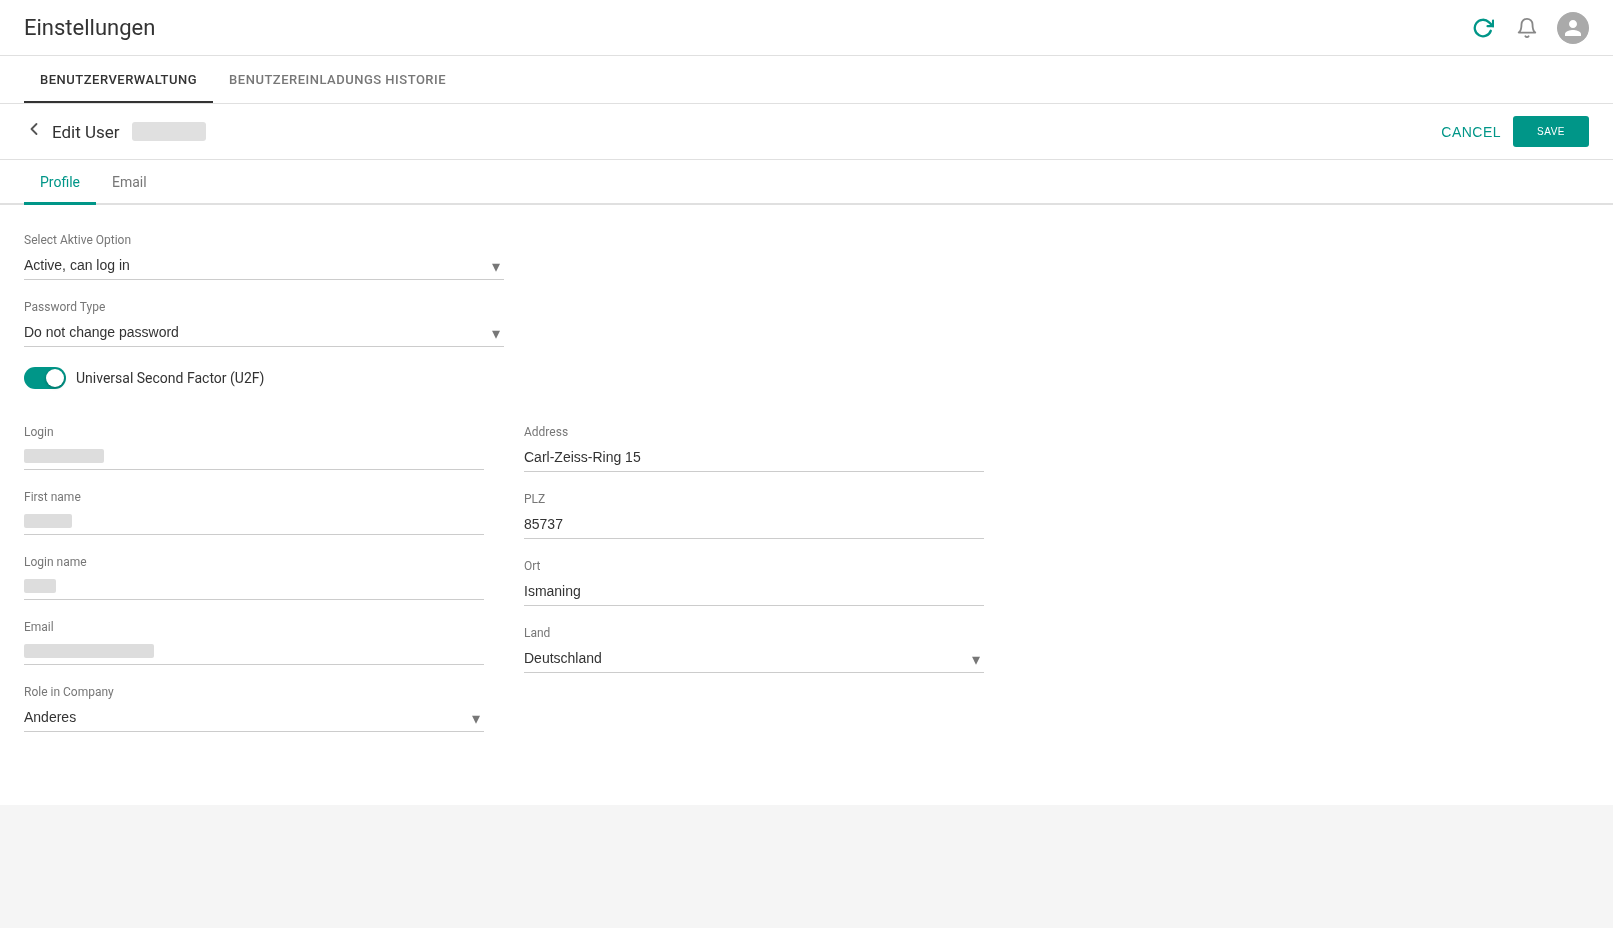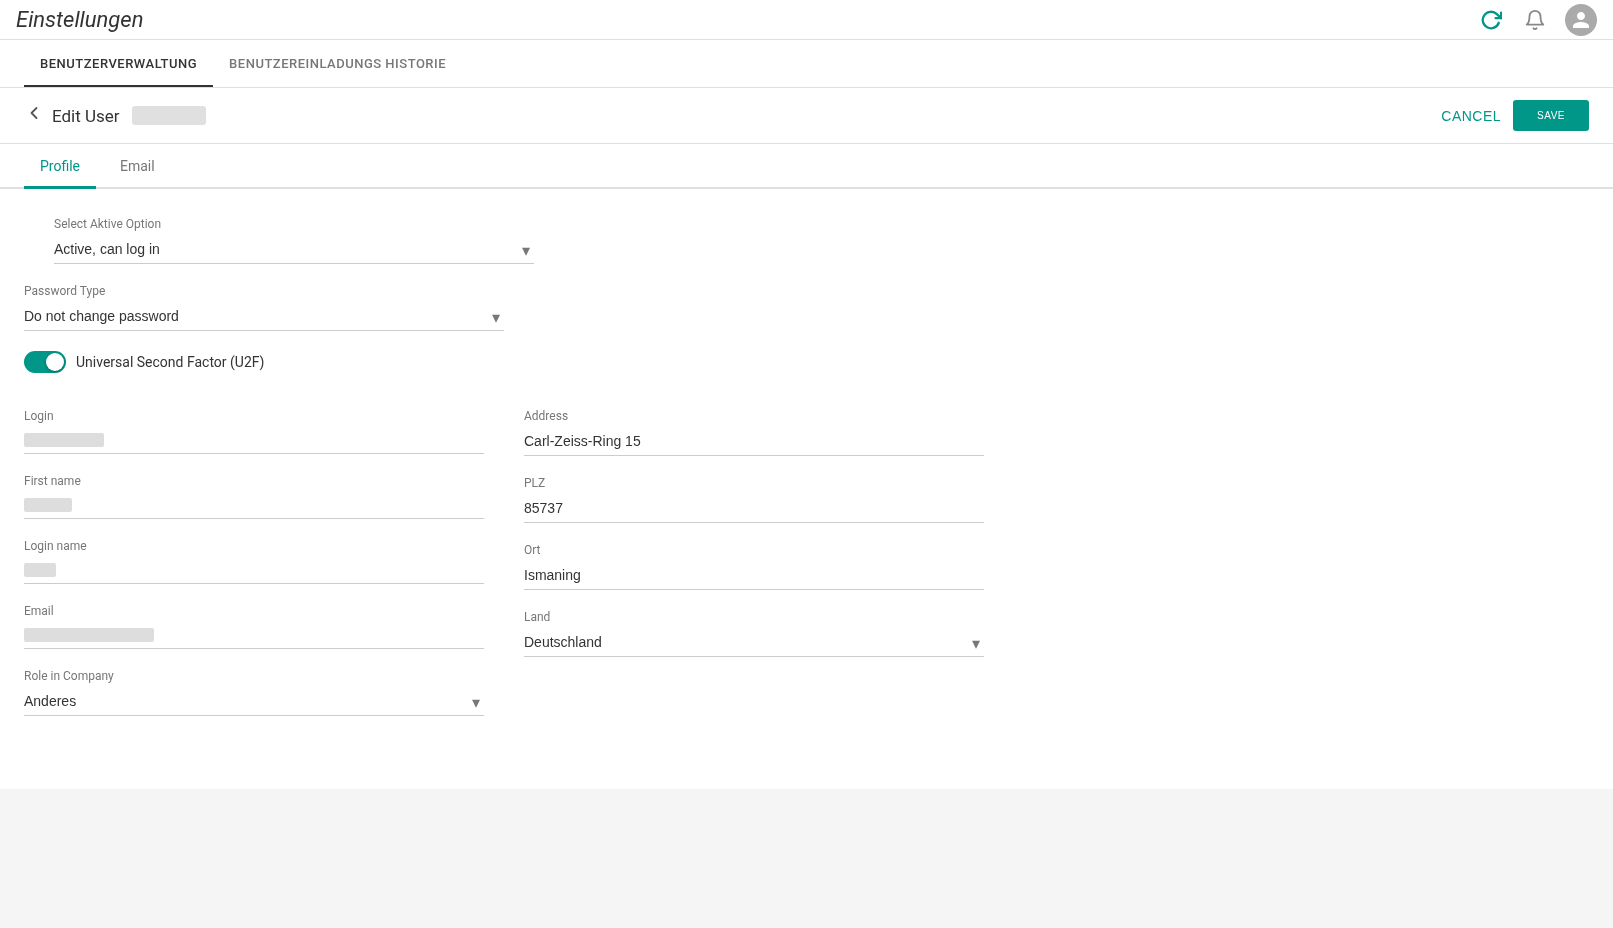--- a/index.html
+++ b/index.html
@@ -7,25 +7,24 @@
       font-family: 'Roboto', Arial, sans-serif;
       background: #f5f5f5;
       color: #333;
       font-size: 14px;
     }
 
     
     .top-header {
       background: #fff;
       border-bottom: 1px solid #e0e0e0;
-      padding: 0 16px;
-      display: flex;
-      align-items: center;
-      height: 40px;
-      font-style: italic;
+      padding: 0 24px;
+      display: flex;
+      align-items: center;
+      height: 56px;
     }
     .app-title {
       font-size: 22px;
       font-weight: 400;
       color: #333;
       flex: 1;
     }
     .header-icons {
       display: flex;
       align-items: center;
@@ -139,21 +138,21 @@
       letter-spacing: 0.5px;
       padding: 10px 24px;
     }
 
     
     .profile-tabs {
       background: #fff;
       border-bottom: 2px solid #e0e0e0;
       padding: 0 24px;
       display: flex;
-      gap: 8px;
+      gap: 0;
     }
     .profile-tab {
       padding: 14px 16px 12px;
       font-size: 14px;
       color: #777;
       cursor: pointer;
       border-bottom: 3px solid transparent;
       margin-bottom: -2px;
     }
     .profile-tab.active {
@@ -311,21 +310,21 @@
   </div>
 </div>
 
 <div class="profile-tabs">
   <div class="profile-tab active">Profile</div>
   <div class="profile-tab">Email</div>
 </div>
 
 <div class="main-content">
 
-  <div class="form-section" style="max-width: 480px; margin-left: 30px;">
+  <div class="form-section" style="max-width: 480px;">
     <div class="field-label">Select Aktive Option</div>
     <div class="select-wrapper">
       <select class="field-select">
         <option>Active, can log in</option>
         <option>Inactive, cannot log in</option>
       </select>
       <span class="select-arrow">▾</span>
     </div>
   </div>
 

